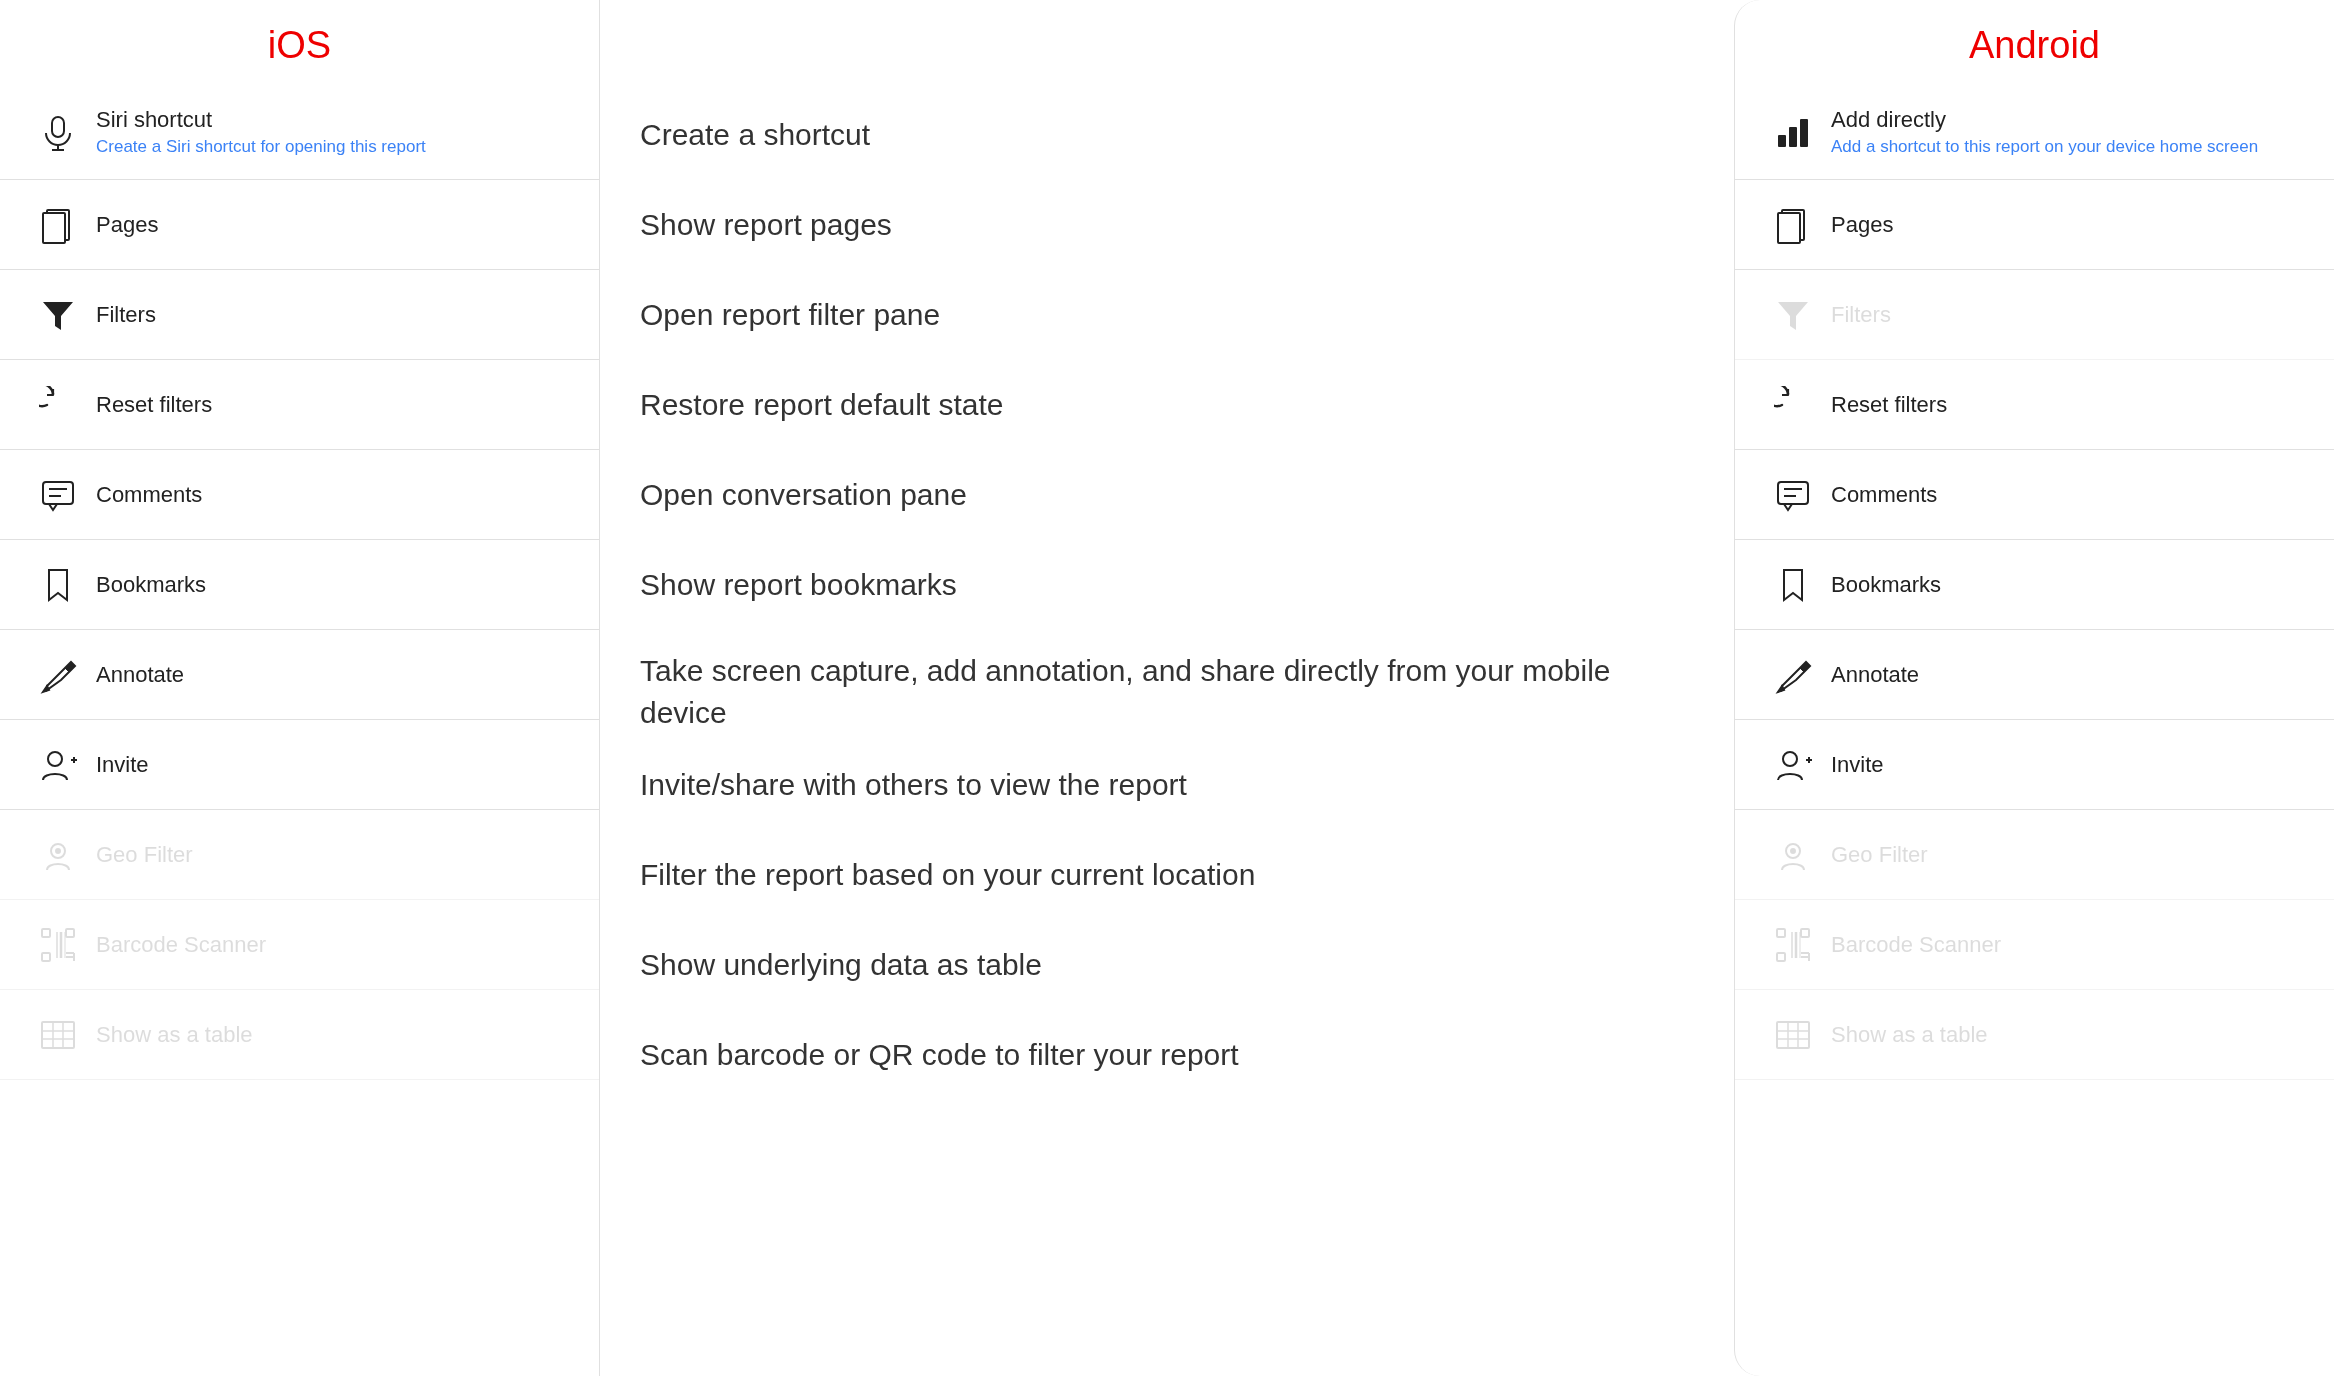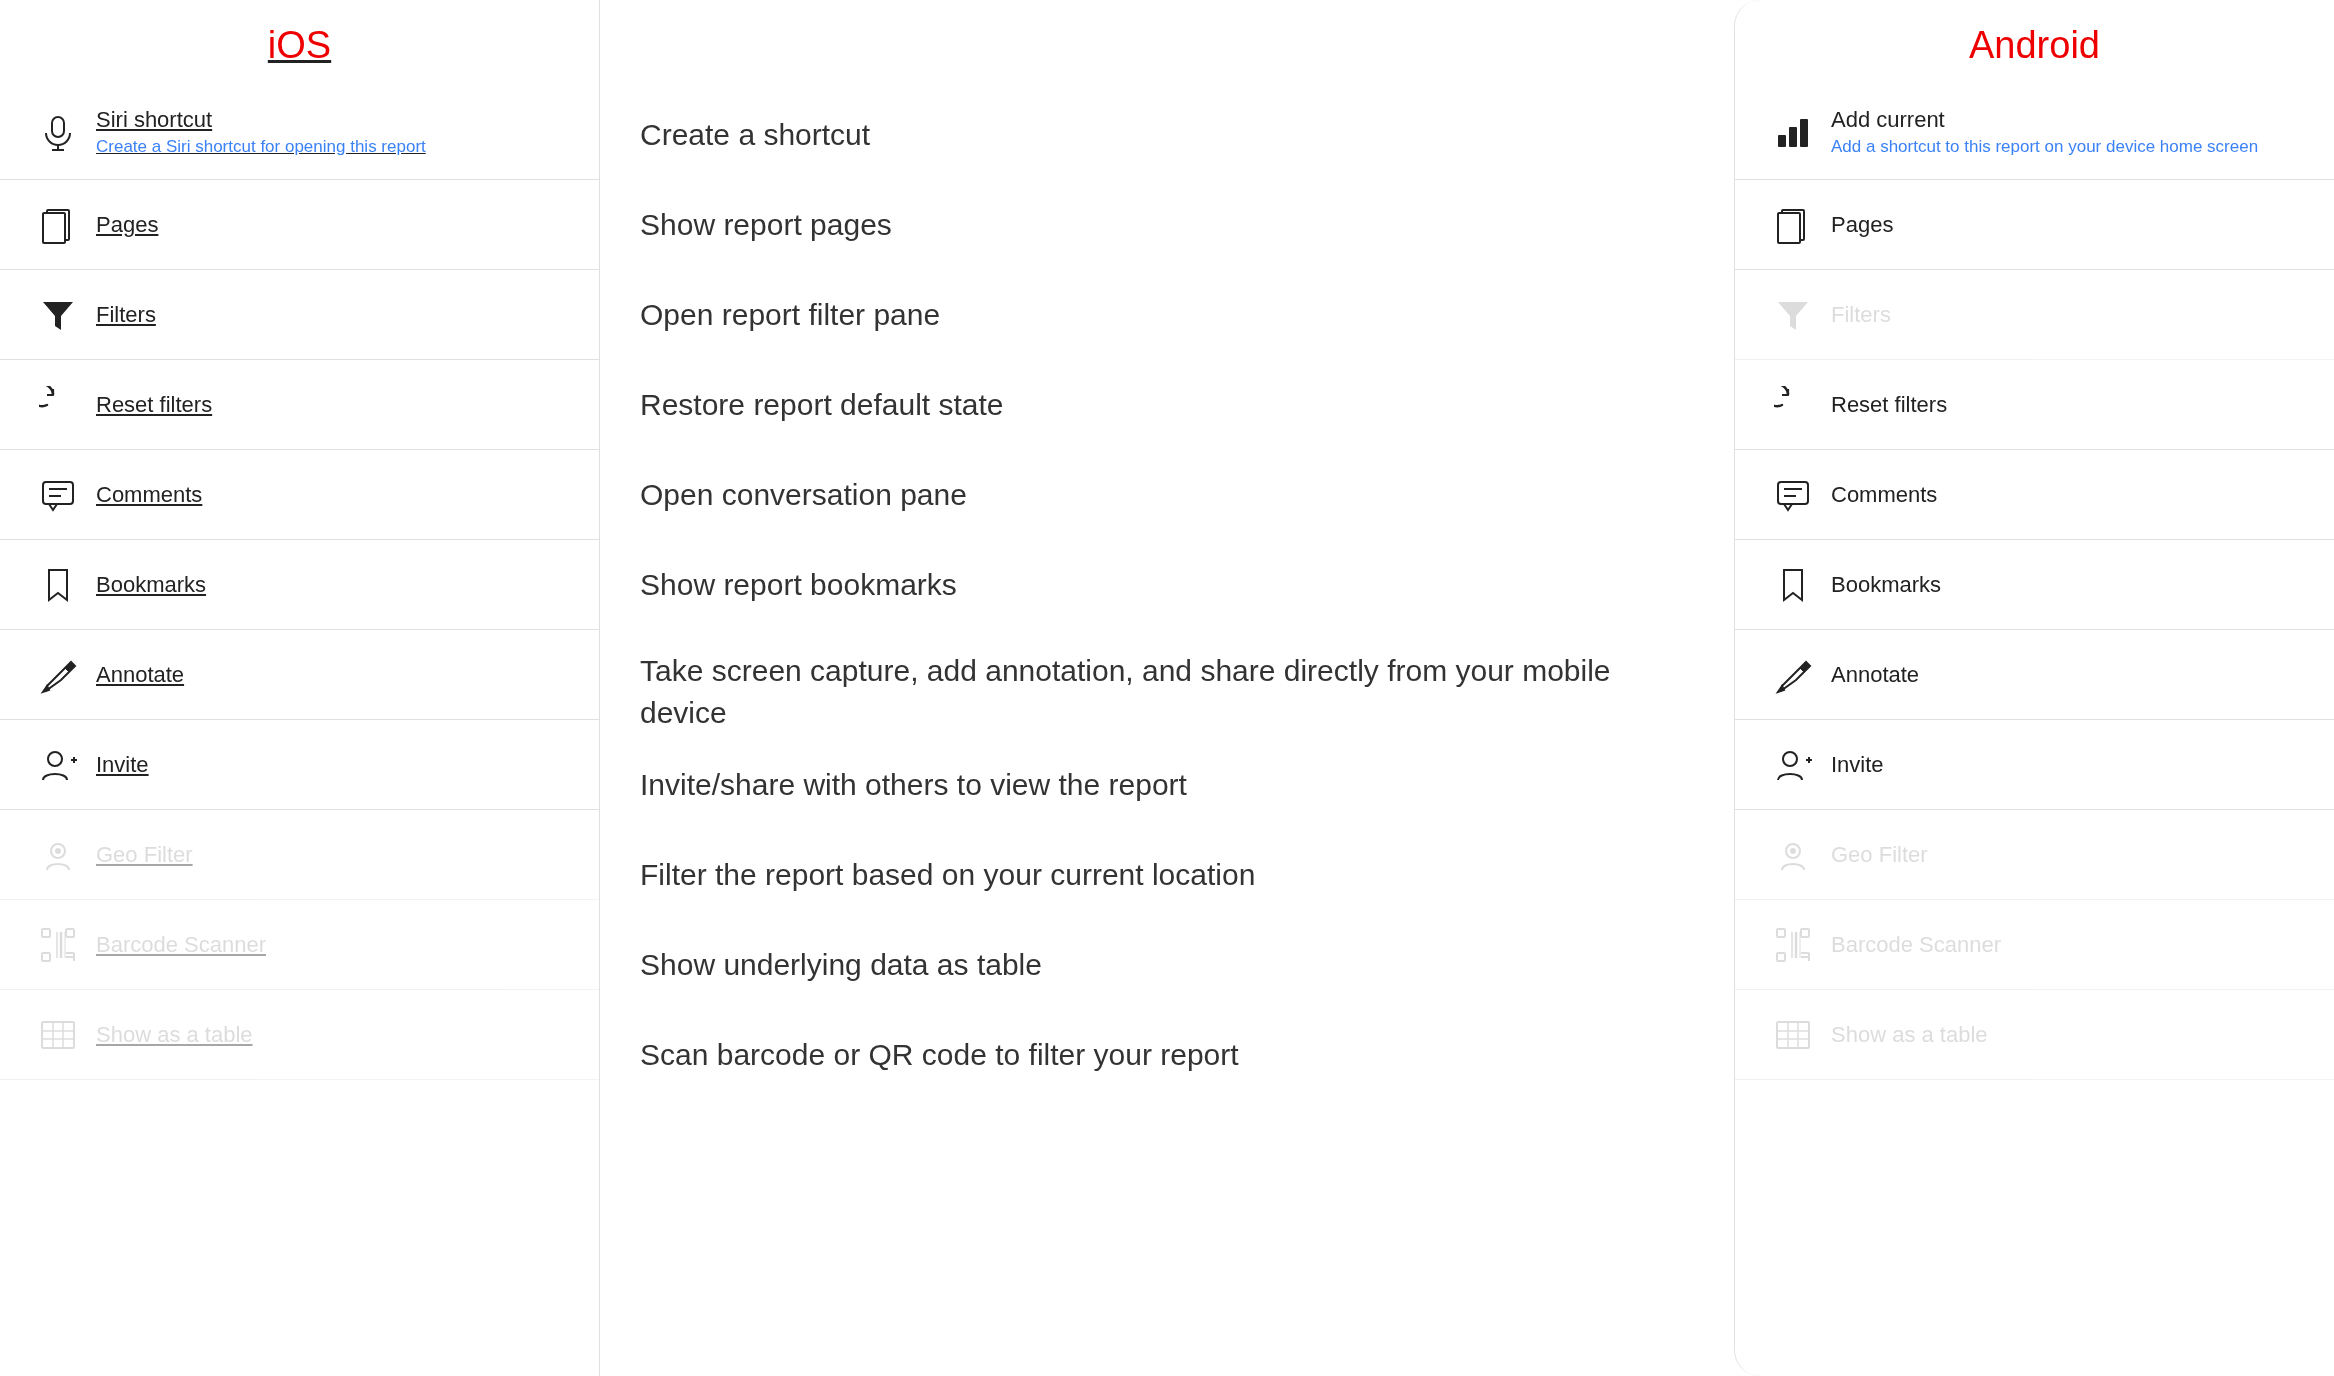--- a/index.html
+++ b/index.html
@@ -21,21 +21,20 @@
       flex-direction: row;
       width: 100%;
       flex: 1;
     }
     
     .ios-panel {
       width: 600px;
       border-right: 1px solid #e0e0e0;
       display: flex;
       flex-direction: column;
-      text-decoration: underline;
     }
     .ios-title {
       color: #e00;
       font-size: 38px;
       font-weight: 400;
       text-align: center;
       padding: 24px 0 18px 0;
     }
     .menu-item {
       display: flex;
@@ -309,21 +308,21 @@
 
       <div class="menu-item">
         <div class="icon-area">
           <svg viewBox="0 0 38 38" fill="#222" stroke="none">
             <rect x="4" y="22" width="8" height="12" rx="1" fill="#222"></rect>
             <rect x="15" y="14" width="8" height="20" rx="1" fill="#222"></rect>
             <rect x="26" y="6" width="8" height="28" rx="1" fill="#222"></rect>
           </svg>
         </div>
         <div class="text-area">
-          <span class="label">Add current</span>
+          <span class="label">Add directly</span>
           <span class="sublabel">Add a shortcut to this report on your device home screen</span>
         </div>
       </div>
 
       <div class="menu-item">
         <div class="icon-area">
           <svg viewBox="0 0 38 38" fill="none" stroke="#222" stroke-width="2">
             <rect x="8" y="4" width="22" height="30" rx="1" fill="none" stroke="#222" stroke-width="2"></rect>
             <rect x="4" y="7" width="22" height="30" rx="1" fill="white" stroke="#222" stroke-width="2"></rect>
           </svg>

